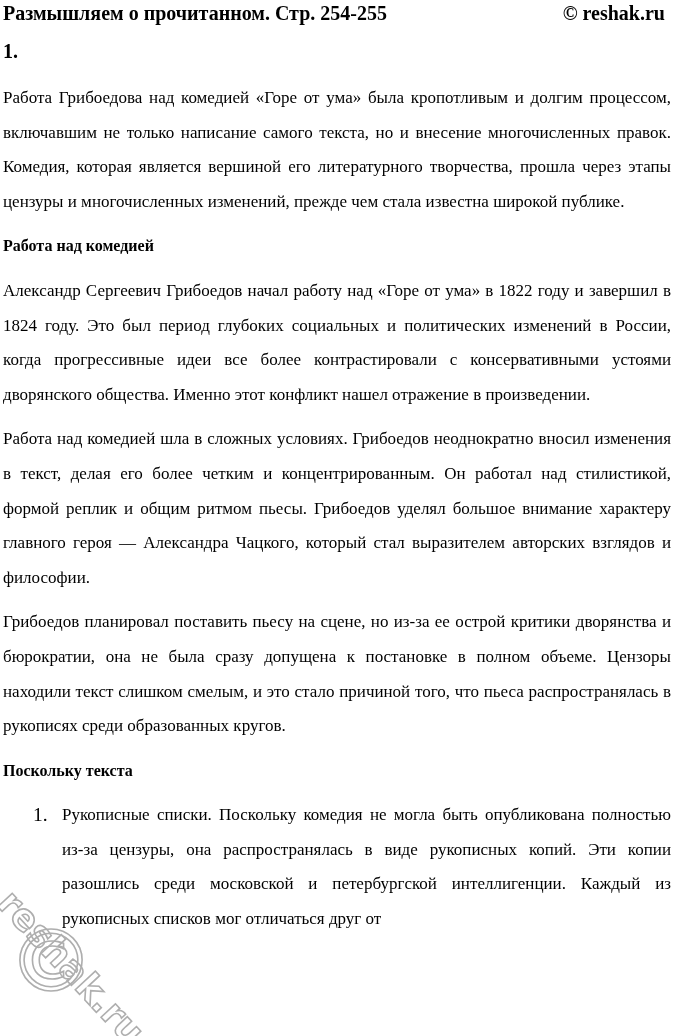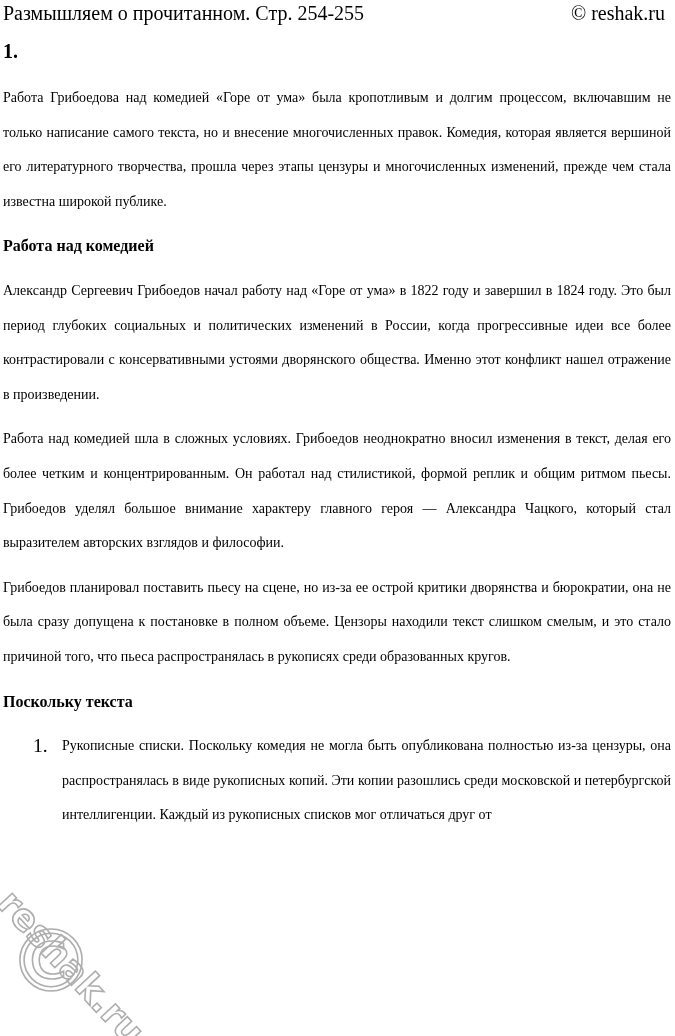--- a/index.html
+++ b/index.html
@@ -19,30 +19,30 @@
     padding: 2px 4px 0 3px;
   }
   .page-header {
     display: flex;
     justify-content: space-between;
     align-items: baseline;
     font-size: 20px;
     line-height: 22px;
     margin-bottom: 17px;
   }
-  .doc-title { font-weight: normal; text-align: center; }
-  .site-credit { font-weight: normal; padding-right: 6px; }
+  .doc-title { font-weight: bold; text-align: center; }
+  .site-credit { font-weight: bold; padding-right: 6px; }
   .qnum {
     font-weight: bold;
     font-size: 20px;
     line-height: 20px;
     margin-bottom: 20px;
   }
   .par {
-    font-size: 14px;
+    font-size: 17px;
     line-height: 34.6px;
     text-align: justify;
     margin-bottom: 10px;
   }
   .section-heading {
     font-size: 16px;
     font-weight: bold;
     line-height: 34.6px;
     margin-bottom: 10px;
   }

